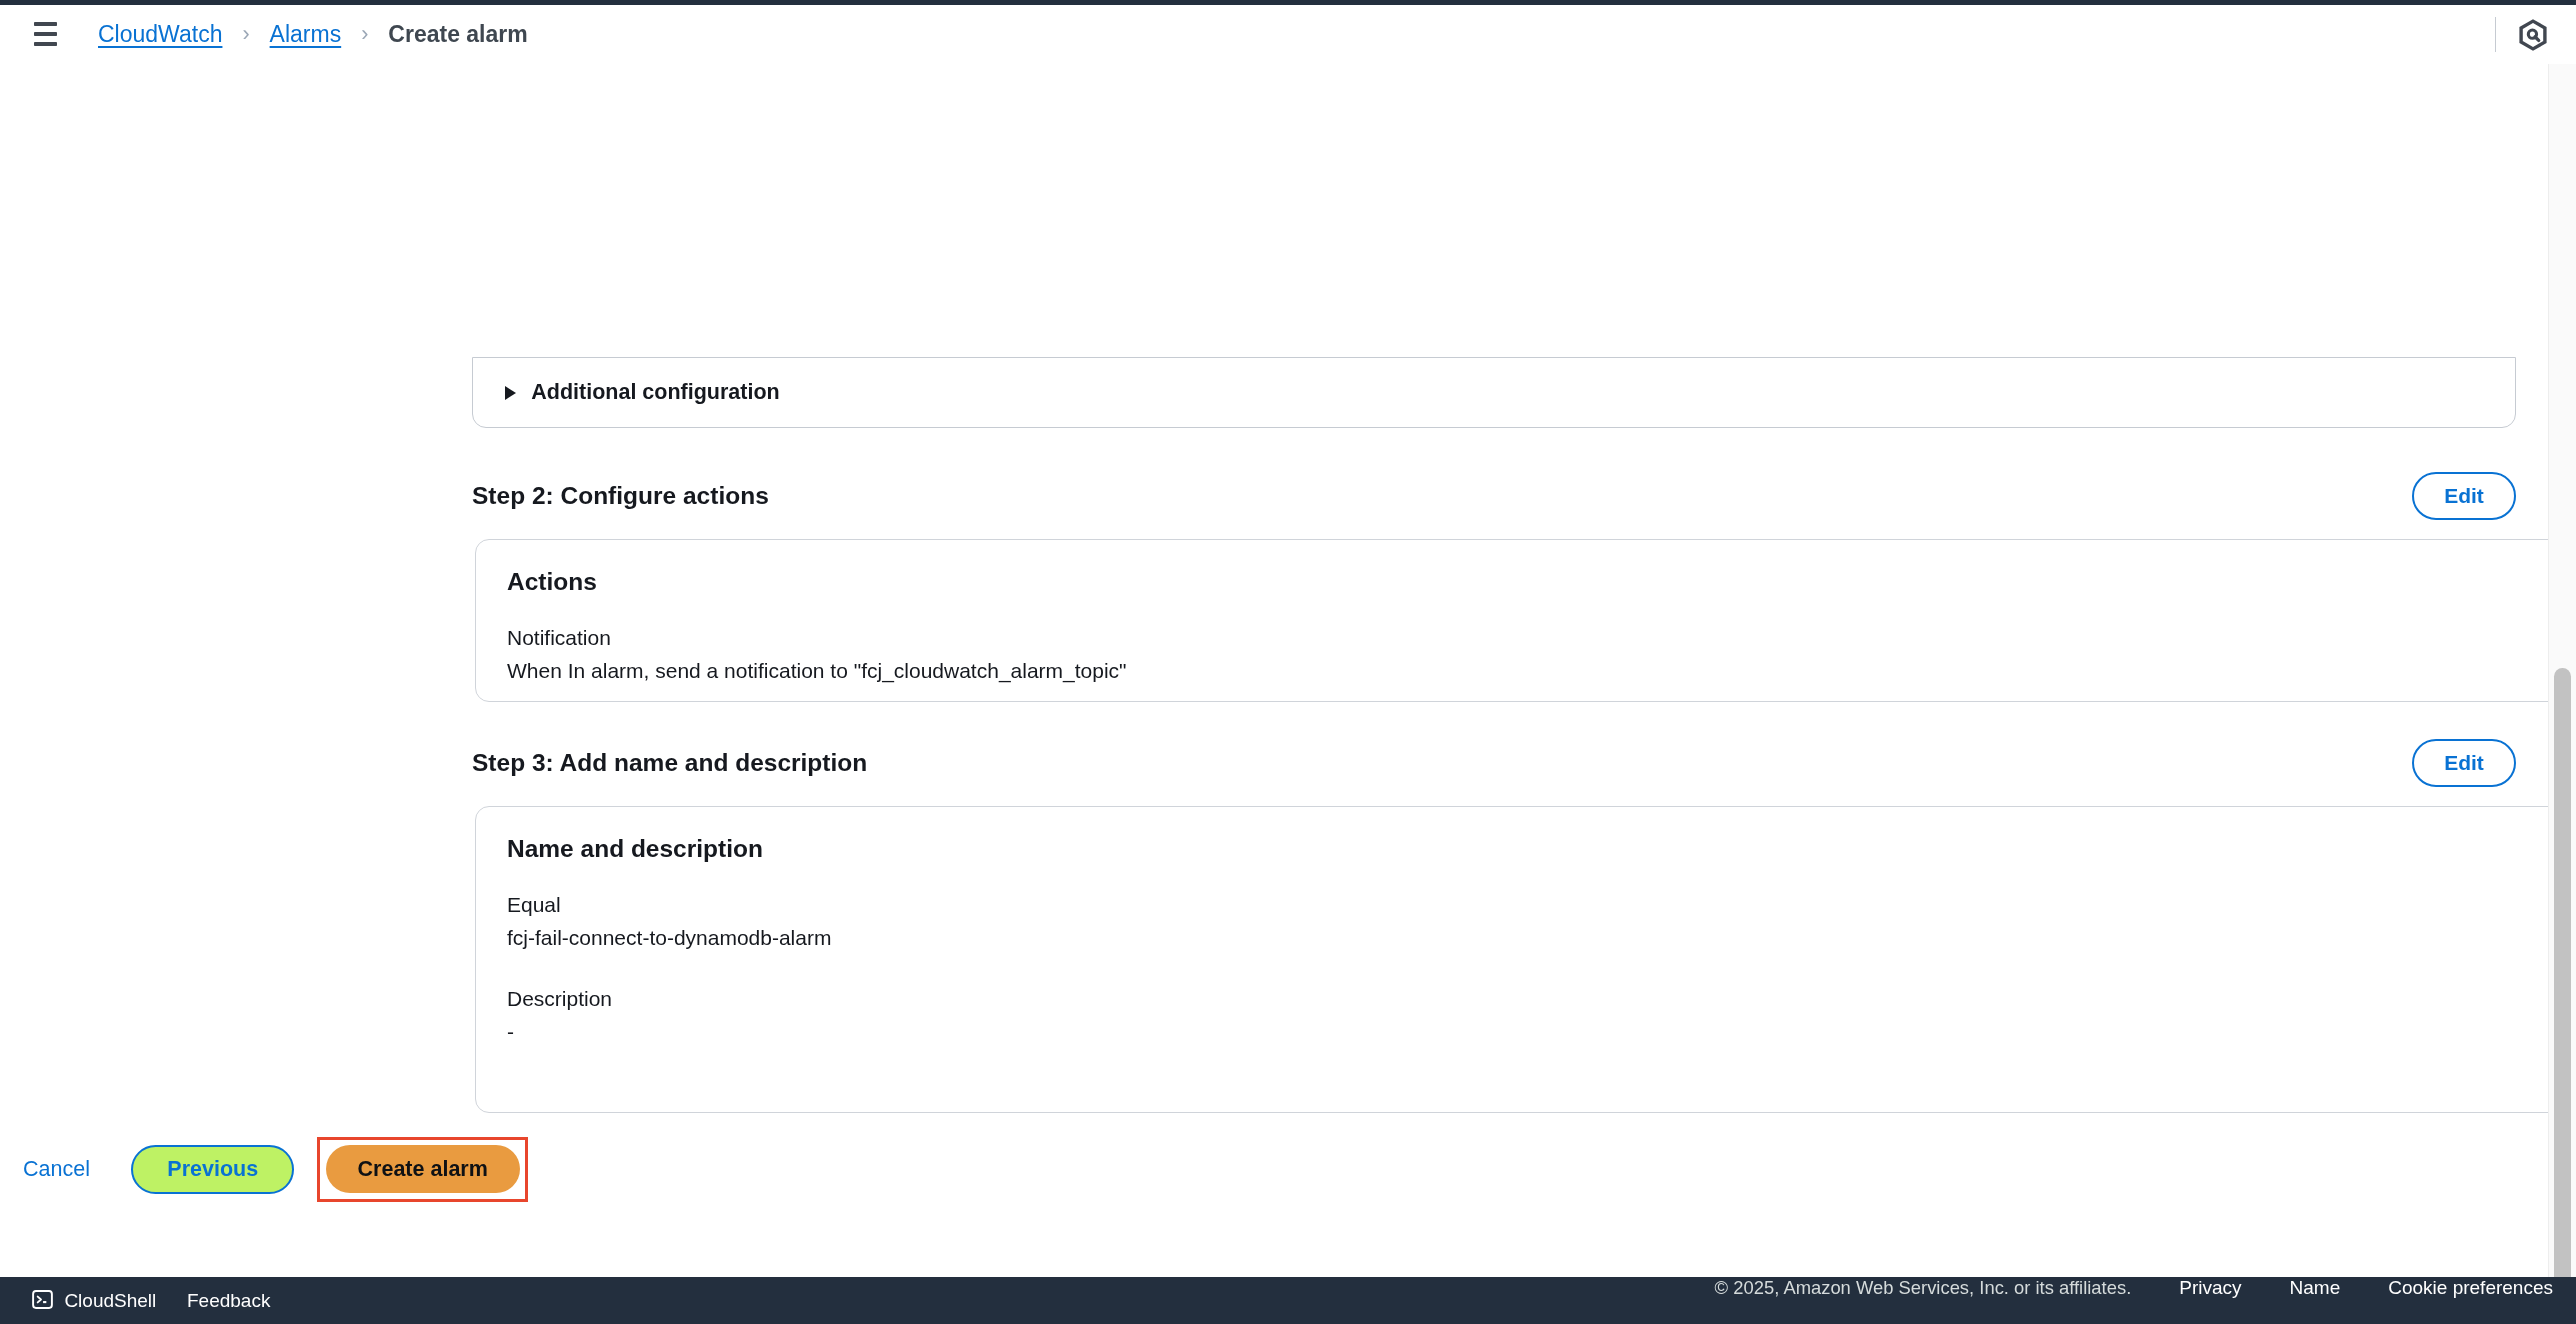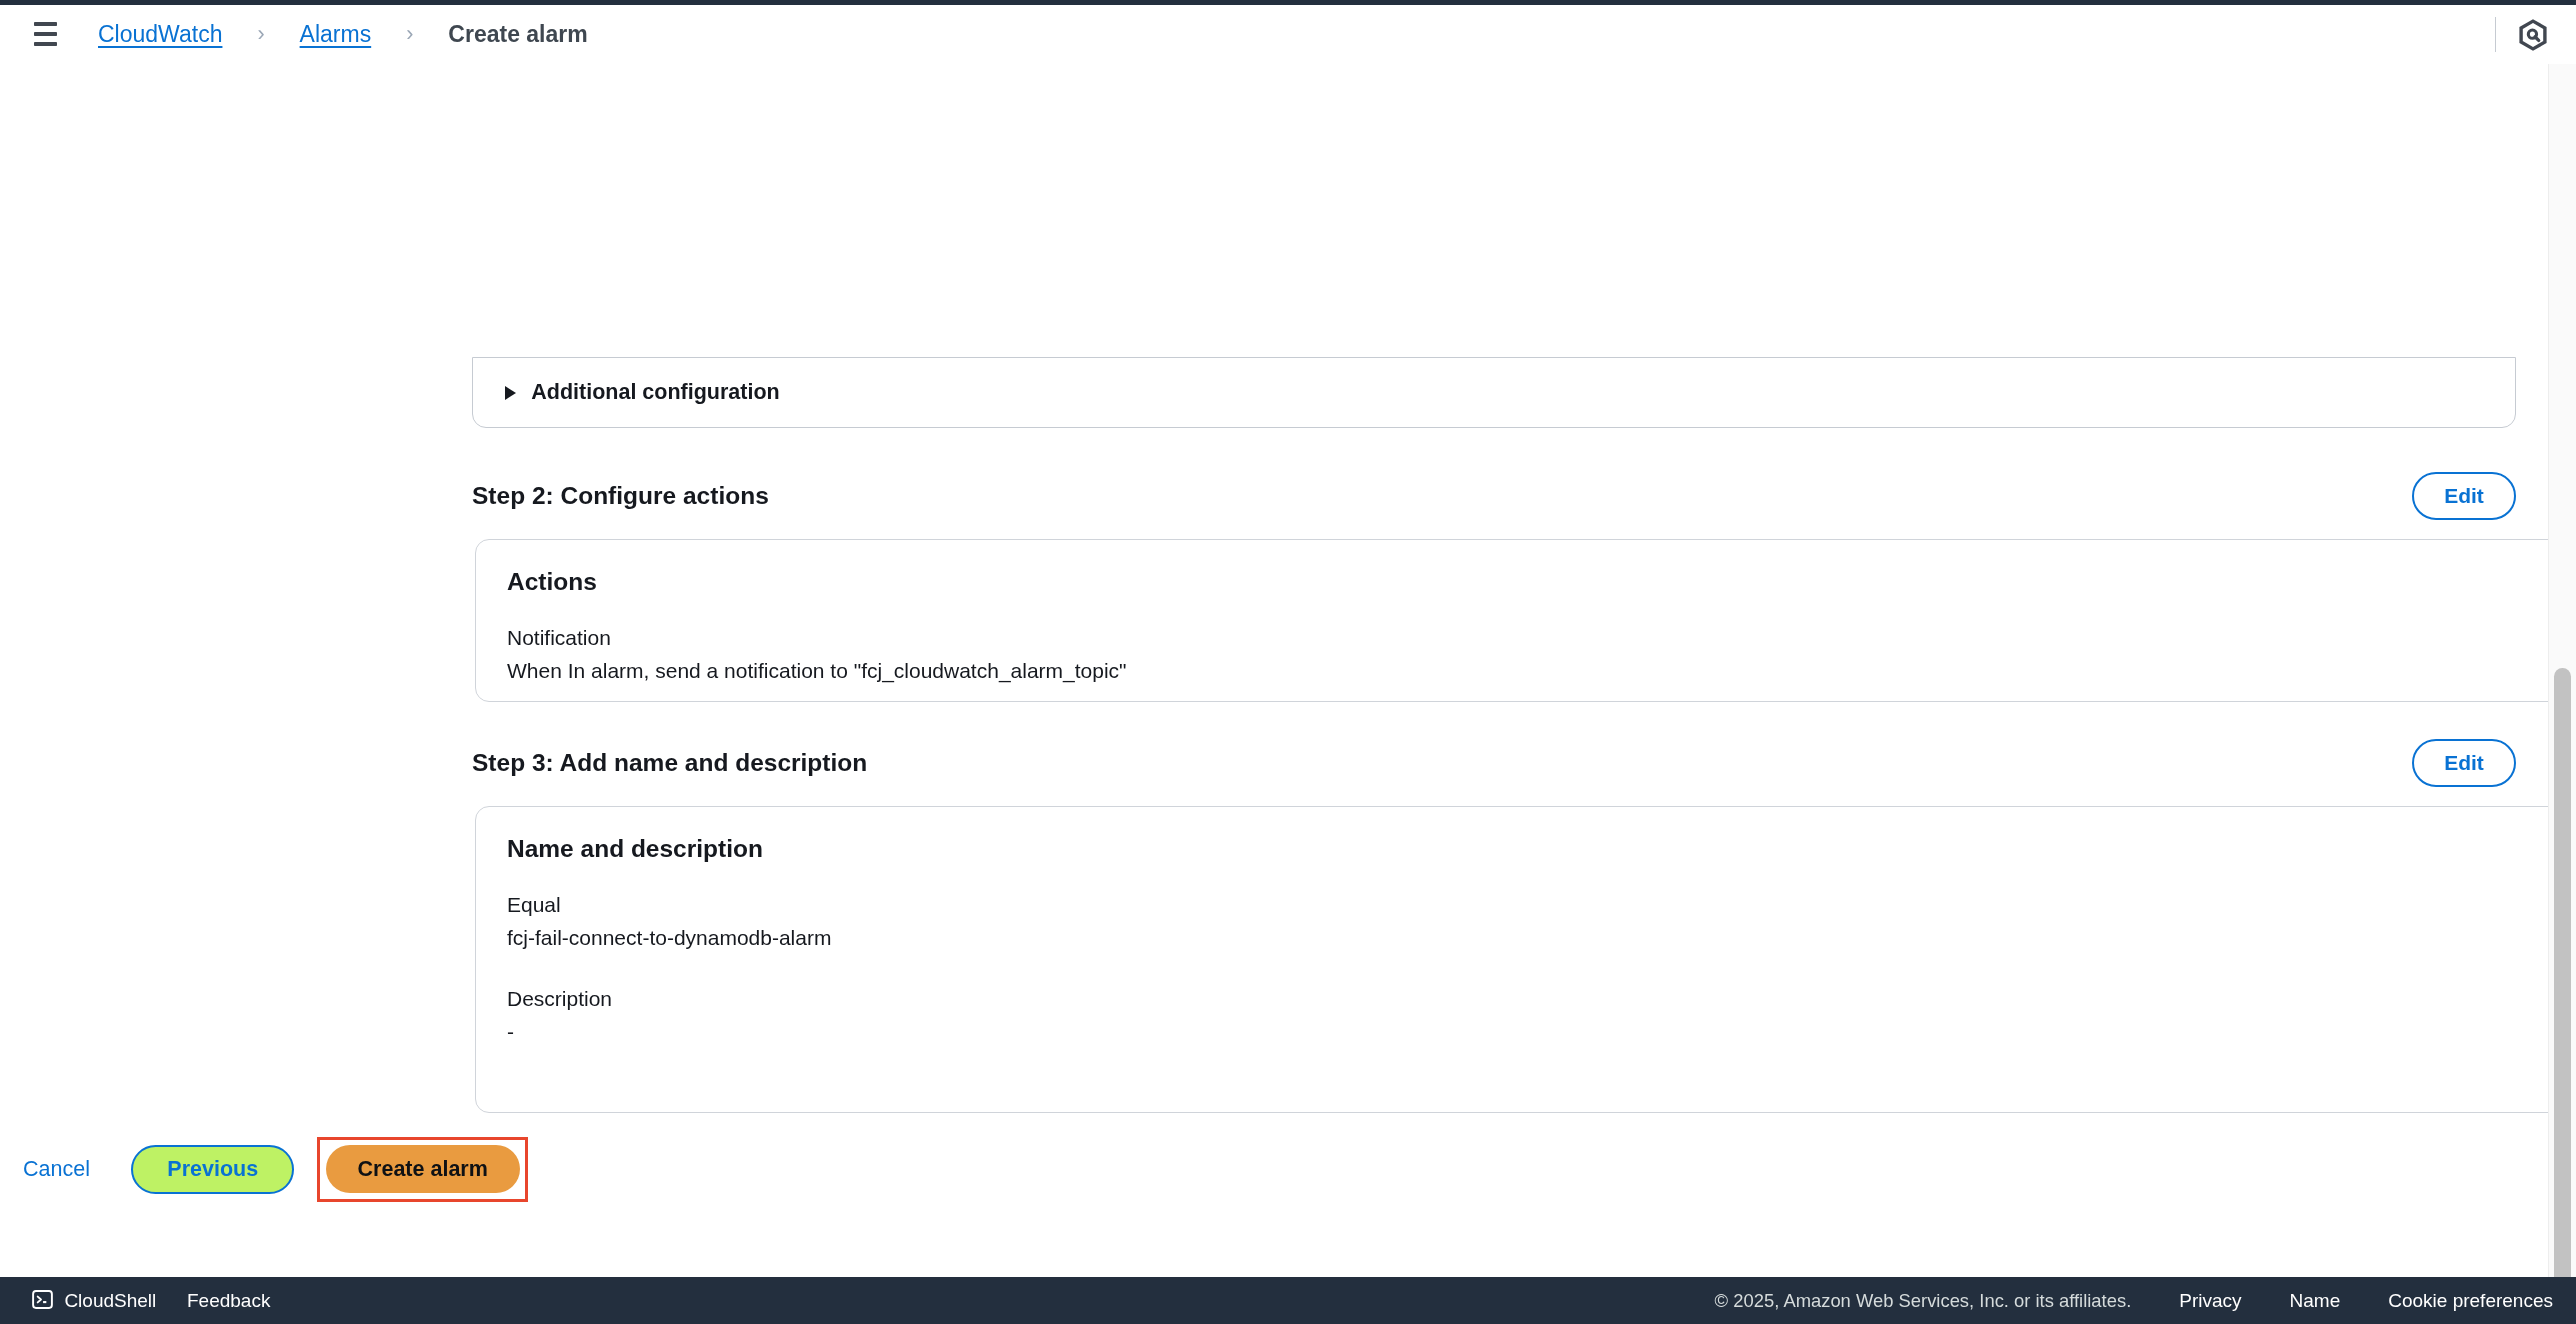--- a/index.html
+++ b/index.html
@@ -26,21 +26,21 @@
   }
   .hamburger {
     width: 35px; height: 35px; margin-left: 28px;
     display: flex; flex-direction: column; justify-content: center;
     align-items: center; gap: 5.4px; cursor: pointer;
   }
   .hamburger span {
     display: block; width: 23px; height: 4.6px; background: #414750; border-radius: 0.8px;
   }
   .breadcrumb {
-    display: flex; align-items: center; margin-left: 35px; gap: 15px;
+    display: flex; align-items: center; margin-left: 35px; gap: 0;
   }
   .crumb-link {
     font-size: 23px; color: #0972d3; text-decoration: underline;
     text-underline-offset: 3.8px; cursor: pointer; white-space: nowrap;
   }
   .crumb-current {
     font-size: 23px; color: #3f4750; font-weight: 700; white-space: nowrap;
   }
   .crumb-sep {
     font-size: 21.5px; color: #9ba7b6; margin: 0 20px; font-weight: 400;
@@ -162,21 +162,21 @@
   }
   .scrollbar-thumb {
     position: absolute; right: 5.4px; top: 604px;
     width: 17px; height: 653px; border-radius: 8.4px; background: #c2c2c2;
     cursor: pointer;
   }
 
   
   .footer {
     position: absolute; bottom: 0; left: 0; width: 2576px; height: 48px;
-    background: #232f3e; display: flex; align-items: center;
+    background: #232f3e; display: flex; align-items: flex-start;
   }
   .footer-left { display: flex; align-items: center; margin-left: 21.5px; gap: 0; }
   .cloudshell-btn {
     display: flex; align-items: center; gap: 10.7px; cursor: pointer;
     padding: 0 9.2px; height: 48px;
   }
   .cloudshell-label, .footer-link {
     font-size: 19px; color: #ffffff; white-space: nowrap;
   }
   .footer-link { cursor: pointer; }

